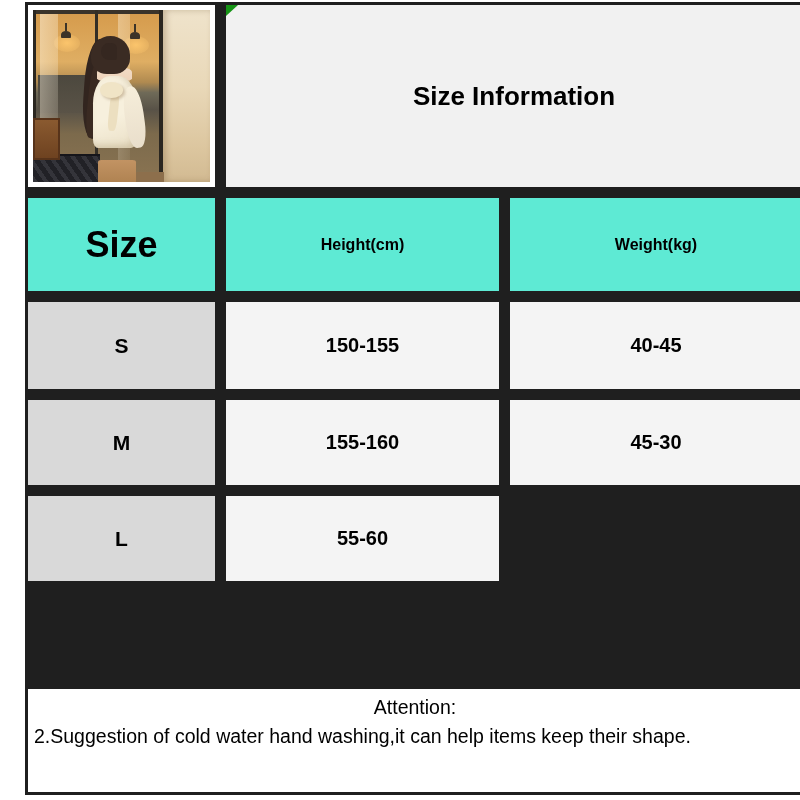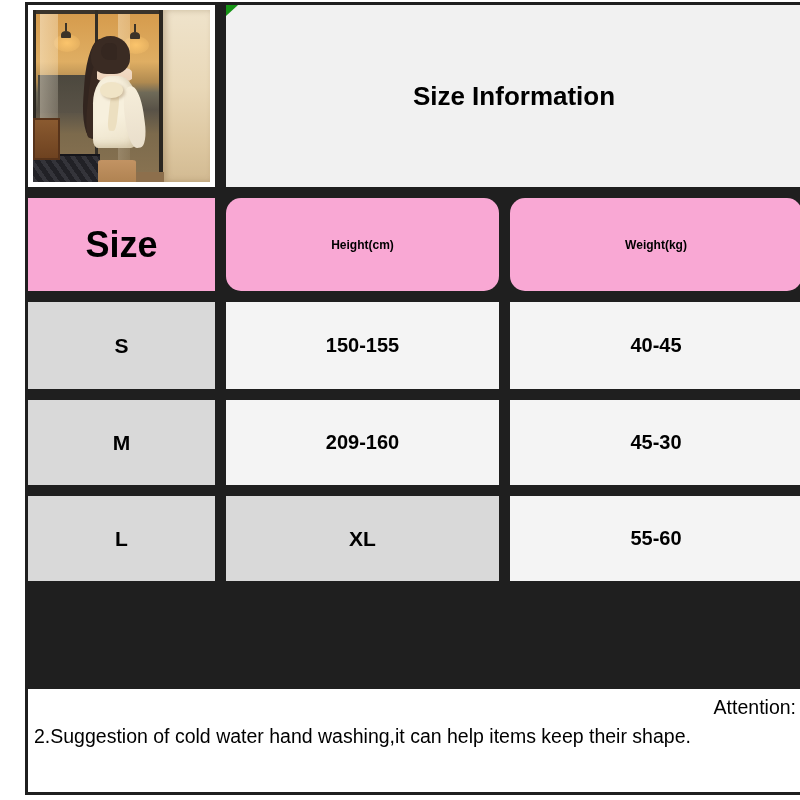--- a/index.html
+++ b/index.html
@@ -52,25 +52,25 @@
   .corner-marker {
     position: absolute;
     left: 0;
     top: 0;
     width: 0;
     height: 0;
     border-top: 11px solid #169416;
     border-right: 12px solid transparent;
   }
   .hdr {
-    background: #f9a8d4;
+    background: #5eead4;
     font-weight: bold;
   }
   .hdr.size-hdr { font-size: 36px; }
-  .hdr.col-hdr  { font-size: 12px; border-radius: 15px; }
+  .hdr.col-hdr  { font-size: 16px; }
   .rowlabel {
     background: #d9d9d9;
     font-weight: bold;
     font-size: 21px;
   }
   .val {
     background: #f4f4f4;
     font-weight: bold;
     font-size: 20px;
   }
@@ -80,21 +80,21 @@
     grid-row: 7;
     display: block;
     padding: 4px 6px;
     font-size: 19.5px;
     line-height: 29px;
   }
   .attention-cell p {
     margin: 0;
     text-align: justify;
   }
-  .attention-cell p.no-just { text-align: right; }
+  .attention-cell p.no-just { text-align: center; }
 
   
   .scene {
     position: relative;
     width: 100%;
     height: 100%;
     overflow: hidden;
     background: linear-gradient(180deg, #c9a766 0%, #d8bd92 35%, #e3d3b4 70%, #d9c8a9 100%);
   }
   .ph { position: absolute; }
@@ -254,26 +254,25 @@
 
   <div class="cell hdr size-hdr">Size</div>
   <div class="cell hdr col-hdr">Height(cm)</div>
   <div class="cell hdr col-hdr">Weight(kg)</div>
 
   <div class="cell rowlabel">S</div>
   <div class="cell val">150-155</div>
   <div class="cell val">40-45</div>
 
   <div class="cell rowlabel">M</div>
-  <div class="cell val">209-160</div>
+  <div class="cell val">155-160</div>
   <div class="cell val">45-30</div>
 
   <div class="cell rowlabel">L</div>
 
-  <div class="cell rowlabel">XL</div>
   <div class="cell val">55-60</div>
 
   <div class="cell attention-cell">
     <p class="no-just">Attention:</p>
     <p>2.Suggestion of cold water hand washing,it can help items keep their shape.</p>
   </div>
 
 </div>
 
 </body></html>

